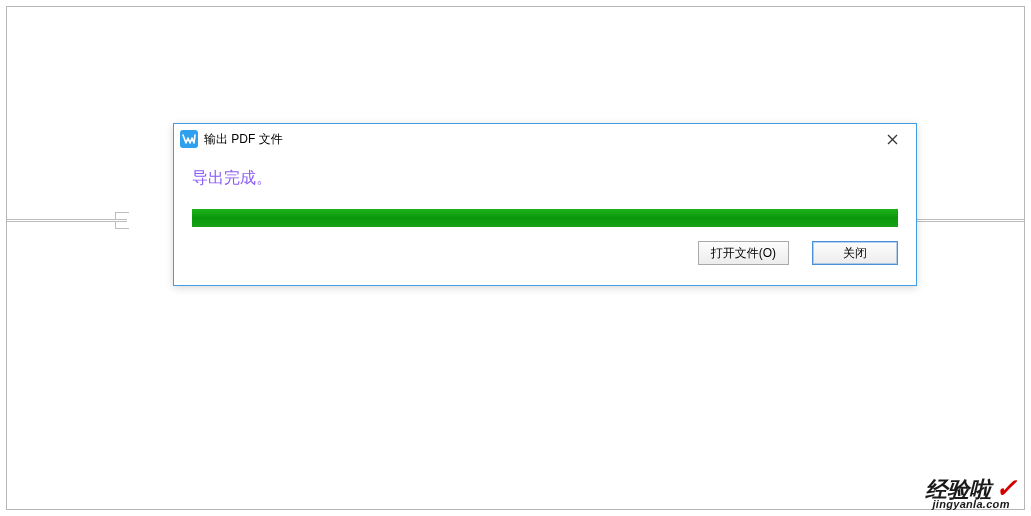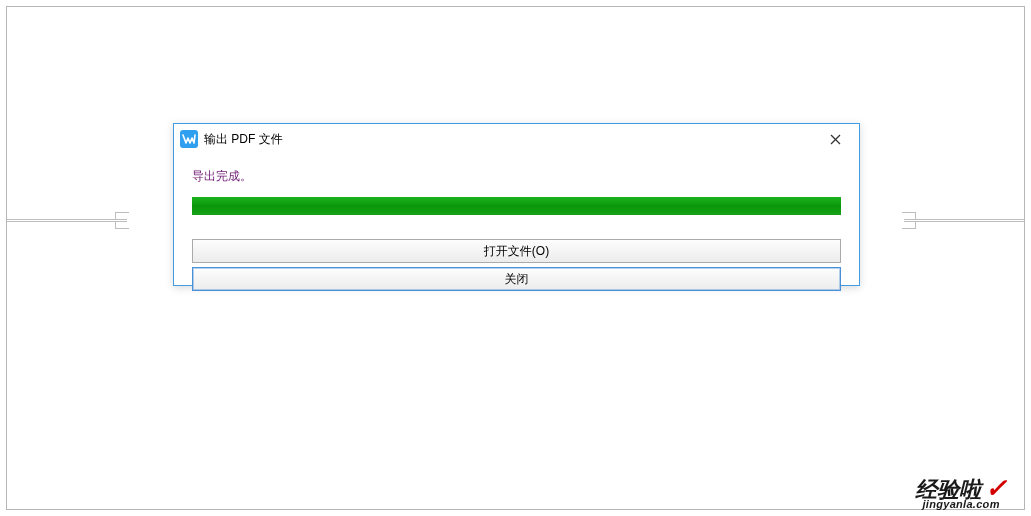--- a/index.html
+++ b/index.html
@@ -57,21 +57,21 @@
       bottom: 0;
       left: 0;
       right: 0;
       height: 1px;
       background: #bdbdbd;
     }
     .dialog {
       position: absolute;
       top: 123px;
       left: 173px;
-      width: 687px;
+      width: 744px;
       height: 163px;
       background: #ffffff;
       border: 1px solid #429ce3;
       box-shadow: 0 2px 8px rgba(0,0,0,0.15);
     }
     .titlebar {
       height: 30px;
       display: flex;
       align-items: center;
       padding: 0 4px 0 6px;
@@ -106,36 +106,35 @@
       cursor: pointer;
     }
     .close-btn svg {
       width: 11px;
       height: 11px;
     }
     .dialog-body {
       padding: 14px 18px 10px 18px;
     }
     .status-text {
-      font-size: 12px;
-      color: #701a75;
-      margin-bottom: 12px;
+      font-size: 16px;
+      color: #8b5cf6;
+      margin-bottom: 20px;
     }
     .progress-bar {
       width: 100%;
       height: 18px;
       background: #1ea21e;
       background: linear-gradient(to bottom, #1db31d 0%, #0a970a 50%, #0a970a 50%, #17a217 100%);
     }
     .button-row {
       display: flex;
       justify-content: flex-end;
-      gap: 4px;
-      margin-top: 24px;
-      flex-direction: column;
+      gap: 23px;
+      margin-top: 14px;
     }
     .btn {
       min-width: 86px;
       height: 24px;
       padding: 0 12px;
       font-size: 12px;
       font-family: inherit;
       background: linear-gradient(to bottom, #fdfdfd, #ececec);
       border: 1px solid #aaaaaa;
       cursor: pointer;
@@ -144,21 +143,21 @@
       justify-content: center;
       color: #000;
     }
     .btn.focused {
       border: 1px solid #4a90d9;
       box-shadow: inset 0 0 0 1px rgba(74,144,217,0.4);
       font-family: Liberation Serif, serif;
     }
     .watermark {
       position: absolute;
-      right: 24px;
+      right: 14px;
       bottom: 6px;
       text-align: right;
       line-height: 1;
     }
     .wm-main {
       font-size: 22px;
       font-weight: 900;
       color: #1a1a1a;
       font-style: italic;
       display: inline-flex;

